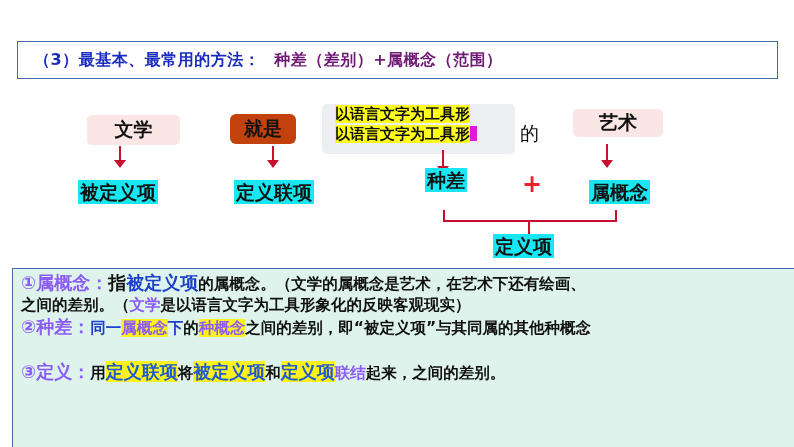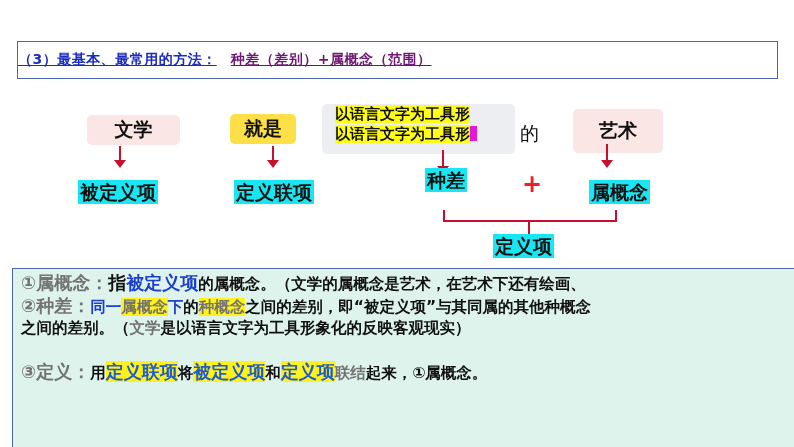--- a/index.html
+++ b/index.html
@@ -5,31 +5,31 @@
   html, body { margin: 0; padding: 0; }
   body {
     width: 794px; height: 447px; position: relative; overflow: hidden;
     background: #ffffff;
     font-family: "DejaVu Sans", "Liberation Sans", sans-serif;
     font-weight: bold;
   }
   .tframe {
     position: absolute; left: 17px; top: 41px; width: 761px; height: 38px;
     border: 1.5px solid #4a66ad; box-sizing: border-box;
-    display: flex; align-items: center; padding-left: 0;
-    font-size: 14px; color: #1a2bbf; letter-spacing: 0.5px; white-space: nowrap; text-decoration: underline;
+    display: flex; align-items: center; padding-left: 16px;
+    font-size: 16px; color: #1a2bbf; letter-spacing: 0.5px; white-space: nowrap;
   }
   .tframe .rest { color: #701a75; margin-left: 14px; }
 
   .node {
     position: absolute; font-size: 19px; color: #111; display: flex;
     align-items: center; justify-content: center; border-radius: 5px;
   }
   .pinkbox { background: #fae6e4; }
-  .bluebox { background: #fde047; }
+  .bluebox { background: #c2410c; border-radius: 6px; }
   .greybox { background: #eceef2; }
   .cyan { position: absolute; background: #18e6f2; color: #111; font-size: 19px;
           padding: 0 2px; line-height: 24px; white-space: nowrap; }
   .arrow { position: absolute; width: 2px; background: #c8102e; }
   .arrow::after {
     content: ""; position: absolute; left: -5px; bottom: -2px;
     border-left: 6px solid transparent; border-right: 6px solid transparent;
     border-top: 8px solid #c8102e;
   }
   .yellowtext {
@@ -42,21 +42,21 @@
   .plus { position: absolute; left: 522px; top: 170px; font-size: 24px; color: #e8222b; }
   .bracket { position: absolute; border: 2px solid #c8102e; border-top: none; }
   .bracket-stem { position: absolute; width: 2px; background: #c8102e; }
 
   .panel {
     position: absolute; left: 12px; top: 268px; width: 785px; height: 185px;
     background: #def3ec; border: 1.5px solid #4a66ad; box-sizing: border-box;
     padding: 3px 8px; font-size: 15.5px; line-height: 21px; color: #111;
   }
   .line { white-space: nowrap; }
-  .red { color: #737373; }
+  .red { color: #8b5cf6; }
   .blue { color: #1c3fcc; }
   .blue2 { color: #1e5bd0; }
   .hl { background: #fff21a; }
   .big { font-size: 18px; }
   .gap { height: 22px; }
 </style>
 </head>
 <body>
 
 <div class="tframe">
@@ -69,21 +69,21 @@
 </div>
 <div class="node bluebox" style="left:230px; top:114px; width:66px; height:30px;">
   <span>就是</span>
 </div>
 <div class="node greybox" style="left:322px; top:104px; width:193px; height:50px;"></div>
 <div class="yellowtext">
   <span>以语言文字为工具形</span><br>
   <span>以语言文字为工具形</span><i class="magenta"></i>
 </div>
 <div class="de">的</div>
-<div class="node pinkbox" style="left:573px; top:109px; width:90px; height:44px;align-items:center;">
+<div class="node pinkbox" style="left:573px; top:109px; width:90px; height:28px;align-items:center;">
   <span>艺术</span>
 </div>
 
 <div class="arrow" style="left:119px; top:146px; height:20px;"></div>
 <div class="arrow" style="left:272px; top:146px; height:20px;"></div>
 <div class="arrow" style="left:442px; top:150px; height:22px;"></div>
 <div class="arrow" style="left:606px; top:144px; height:22px;"></div>
 
 <div class="cyan" style="left:78px; top:180px;">被定义项</div>
 <div class="cyan" style="left:234px; top:180px;">定义联项</div>
@@ -93,22 +93,22 @@
 
 <div class="bracket" style="left:443px; top:210px; width:170px; height:10px;"></div>
 <div class="bracket-stem" style="left:528px; top:220px; height:14px;"></div>
 <div class="cyan" style="left:493px; top:234px;">定义项</div>
 
 <div class="panel">
   <div class="line">
     <span class="red big">①属概念</span><span class="red big">：</span><span class="big">指</span><span class="blue big">被定义项</span><span>的属概念。（文学的属概念是艺术，在艺术下还有绘画、</span>
   </div>
   <div class="line">
-    <span class="red big">②种差</span><span class="red big">：</span><span class="blue">同一</span><span class="red hl">属概念</span><span class="blue">下</span><span>的</span><span class="red hl">种概念</span><span>之间的差别，即“被定义项”与其同属的其他种概念</span>
+    <span>之间的差别。（</span><span class="red">文学</span><span>是以语言文字为工具形象化的反映客观现实）</span>
   </div>
   <div class="line">
-    <span>之间的差别。（</span><span class="red">文学</span><span>是以语言文字为工具形象化的反映客观现实）</span>
+    <span class="red big">②种差</span><span class="red big">：</span><span class="blue">同一</span><span class="red hl">属概念</span><span class="blue">下</span><span>的</span><span class="red hl">种概念</span><span>之间的差别，即“被定义项”与其同属的其他种概念</span>
   </div>
   <div class="gap"></div>
   <div class="line">
-    <span class="red big">③定义</span><span class="red big">：</span><span>用</span><span class="blue2 hl big">定义联项</span><span>将</span><span class="blue2 hl big">被定义项</span><span>和</span><span class="blue2 hl big">定义项</span><span class="red">联结</span><span>起来，①属概念。</span>
+    <span class="red big">③定义</span><span class="red big">：</span><span>用</span><span class="blue2 hl big">定义联项</span><span>将</span><span class="blue2 hl big">被定义项</span><span>和</span><span class="blue2 hl big">定义项</span><span class="red">联结</span><span>起来，之间的差别。</span>
   </div>
 </div>
 
 </body></html>

